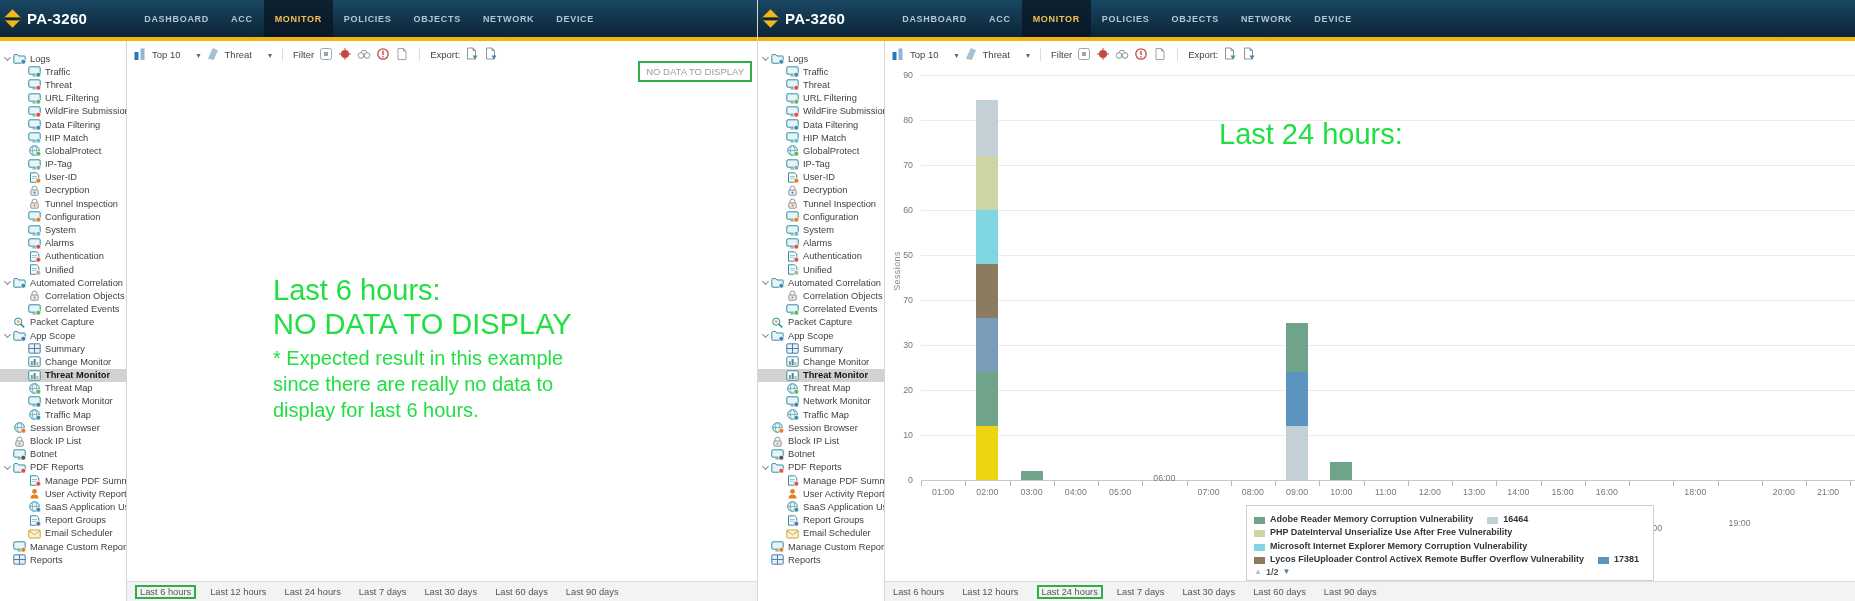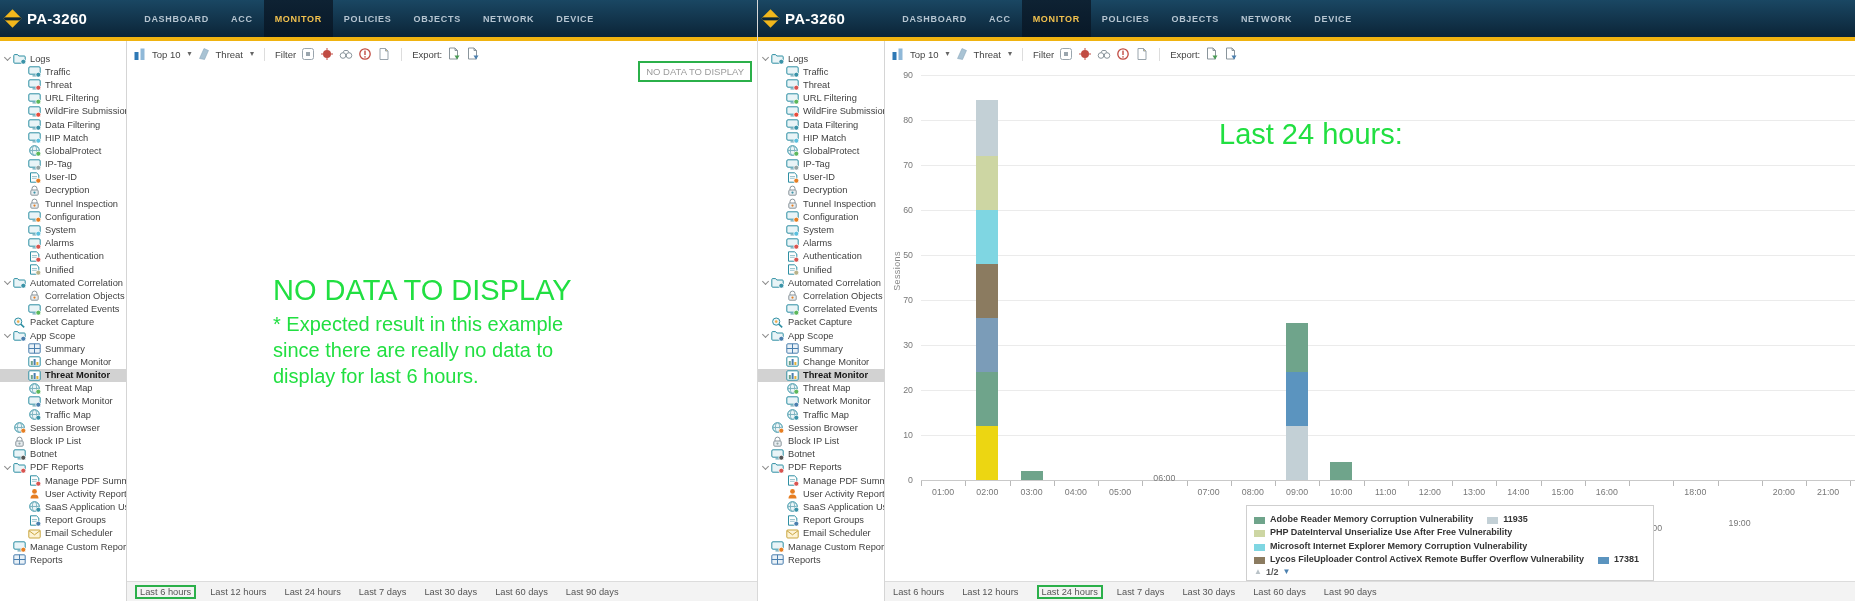--- a/index.html
+++ b/index.html
@@ -28,21 +28,21 @@
   .trow.d1{padding-left:28px}
   .cbox{width:11px;display:inline-flex;justify-content:center;flex:none}
   .chev{width:4px;height:4px;border-left:1px solid #8b8b8b;border-bottom:1px solid #8b8b8b;transform:rotate(-45deg);margin-top:-2px}
   .ticon{width:15px;height:11px;margin-right:2px;flex:none;display:inline-flex}
   .ticon svg{width:13px;height:11px}
   .trow.sel{background:#d2d2d2;font-weight:bold;color:#161616}
 
   
   .main{position:absolute;top:41px;left:127px;right:0;bottom:19px;background:#fff}
   .toolbar{height:26px;display:flex;align-items:center;padding-left:6px;gap:5px;font-size:9.5px;color:#444;position:relative;z-index:3}
-  .tb-btn{display:flex;align-items:flex-start;gap:7px;cursor:pointer}
+  .tb-btn{display:flex;align-items:flex-end;gap:16px;cursor:pointer}
   .tb-caret{font-size:8px;color:#666}
   .tb-sep{width:1px;height:13px;background:#ddd;margin:0 5px;flex:none}
   .tb-ic{width:14px;height:14px;display:inline-flex;cursor:pointer;flex:none}
   .tb-ic svg{width:14px;height:14px}
 
   
   .timebar{position:absolute;left:127px;right:0;bottom:0;height:19px;background:#f3f3f3;border-top:1px solid #dcdcdc;
            display:flex;align-items:center;padding-left:8px;font-size:9.3px;color:#555;z-index:4}
   .time-link{margin-right:18px;cursor:pointer;white-space:nowrap}
   .time-link.hl{border:2px solid #2bb04a;padding:0 3px;margin-right:14px}
@@ -586,20 +586,21 @@
             <path d="M2.5 1 H8 L10.5 3.5 V12 H2.5 Z" fill="#fff" stroke="#8a959c"></path>
             <path d="M8 1 V3.5 H10.5 Z" fill="#dfe9ee" stroke="#8a959c"></path>
             <path d="M7.5 8.5 H12.5 L10 12.5 Z" fill="#4a7fae"></path>
           </svg>
         </span>
     </div>
 
     <div class="nodata-badge">NO DATA TO DISPLAY</div>
 
     <div class="annot-left">
+      <div class="annot-title">Last 6 hours:</div>
       <div class="annot-title">NO DATA TO DISPLAY</div>
       <div class="annot-note">* Expected result in this example
 since there are really no data to
 display for last 6 hours.</div>
     </div>
   </div>
 
   <div class="timebar">
       <span class="time-link hl">Last 6 hours</span>
       <span class="time-link">Last 12 hours</span>
@@ -1202,21 +1203,21 @@
         <div class="seg" style="left: 401.125px; top: 331px; height: 54px; background: rgb(91, 148, 191);"></div>
         <div class="seg" style="left: 401.125px; top: 281.5px; height: 49.5px; background: rgb(111, 164, 139);"></div>
         <div class="seg" style="left: 445.375px; top: 421px; height: 18px; background: rgb(111, 164, 139);"></div>
       </div>
     <div class="annot-right">Last 24 hours:</div>
     <div class="legend">
         <div class="lrow">
           <span class="sw" style="background:#6fa48b"></span>
           <span>Adobe Reader Memory Corruption Vulnerability</span>
           <span class="sw sw2" style="background:#c3d0d6"></span>
-          <span>11935</span>
+          <span>16464</span>
         </div>
         <div class="lrow">
           <span class="sw" style="background:#cdd6a3"></span>
           <span>PHP DateInterval Unserialize Use After Free Vulnerability</span>
         </div>
         <div class="lrow">
           <span class="sw" style="background:#7fd6e2"></span>
           <span>Microsoft Internet Explorer Memory Corruption Vulnerability</span>
         </div>
         <div class="lrow">

